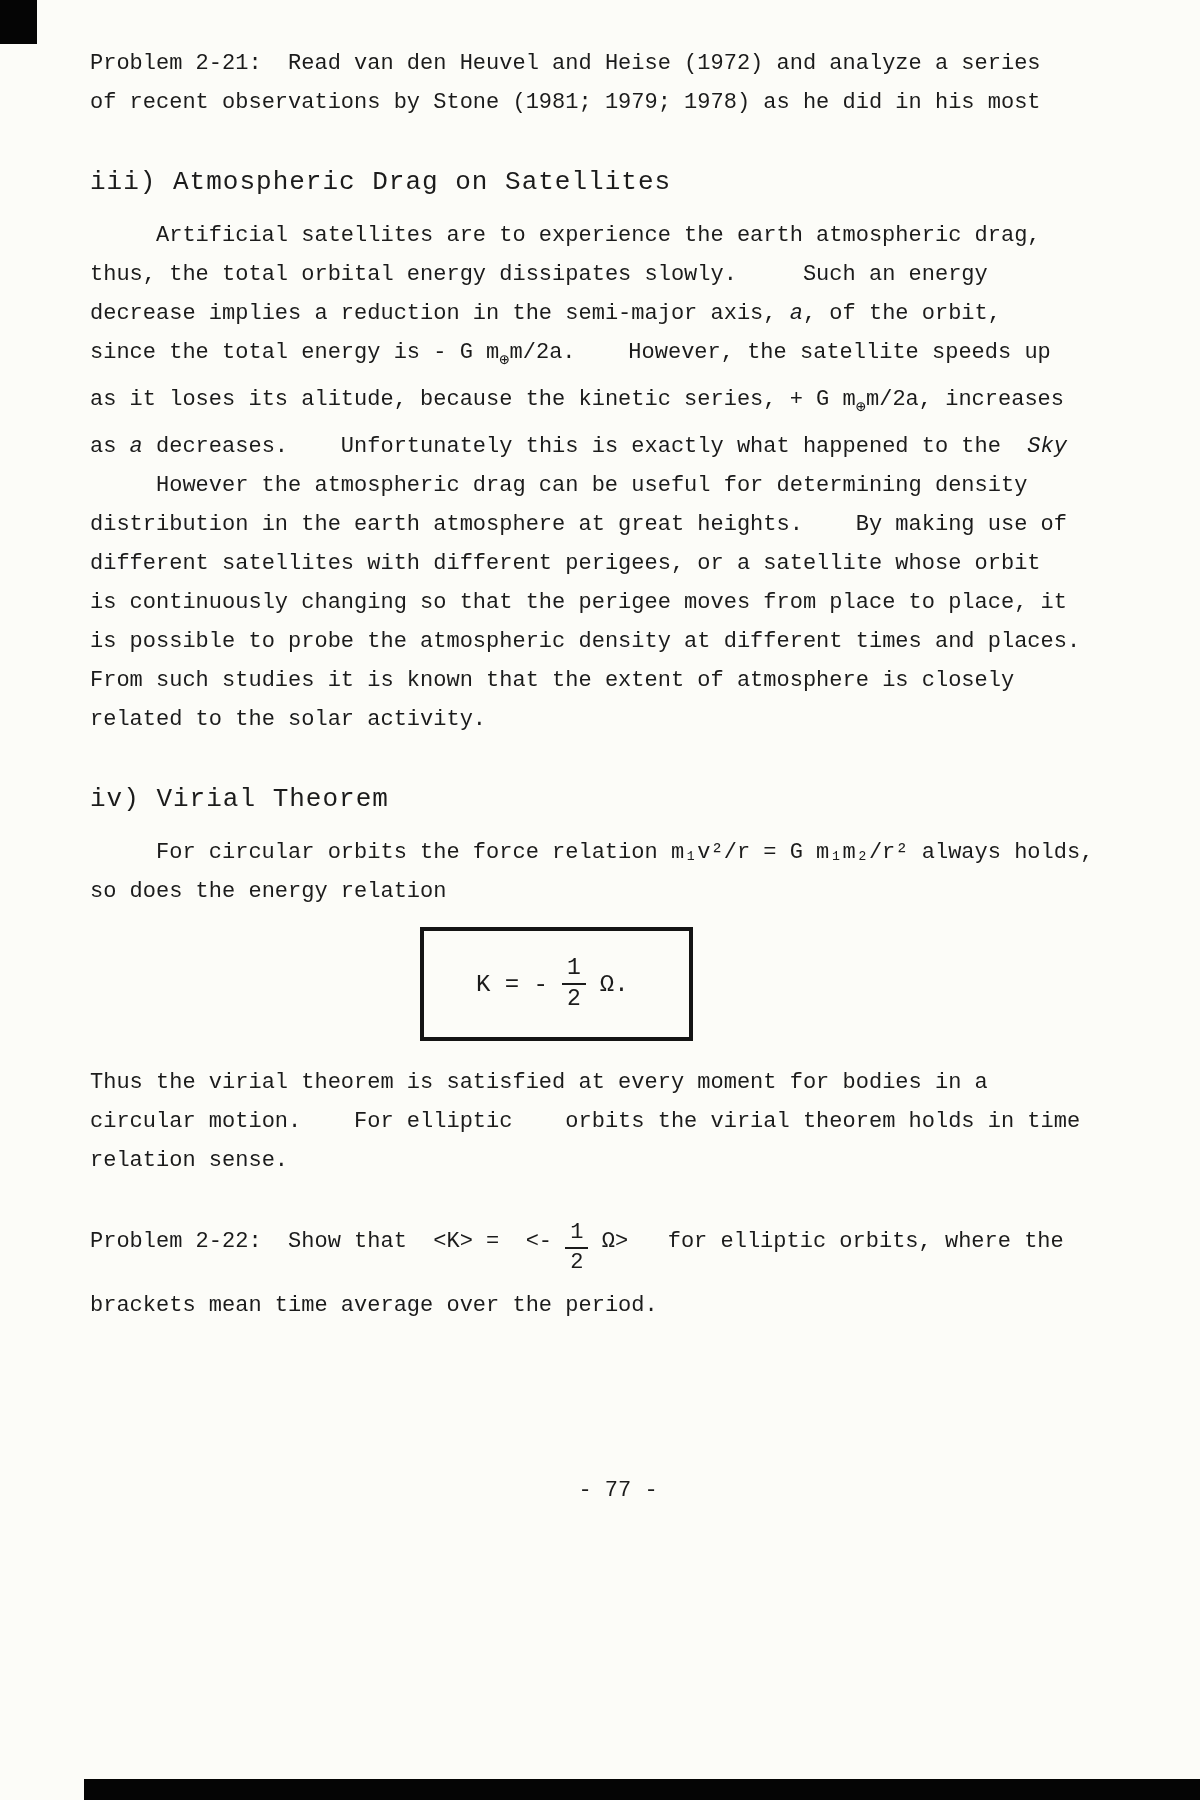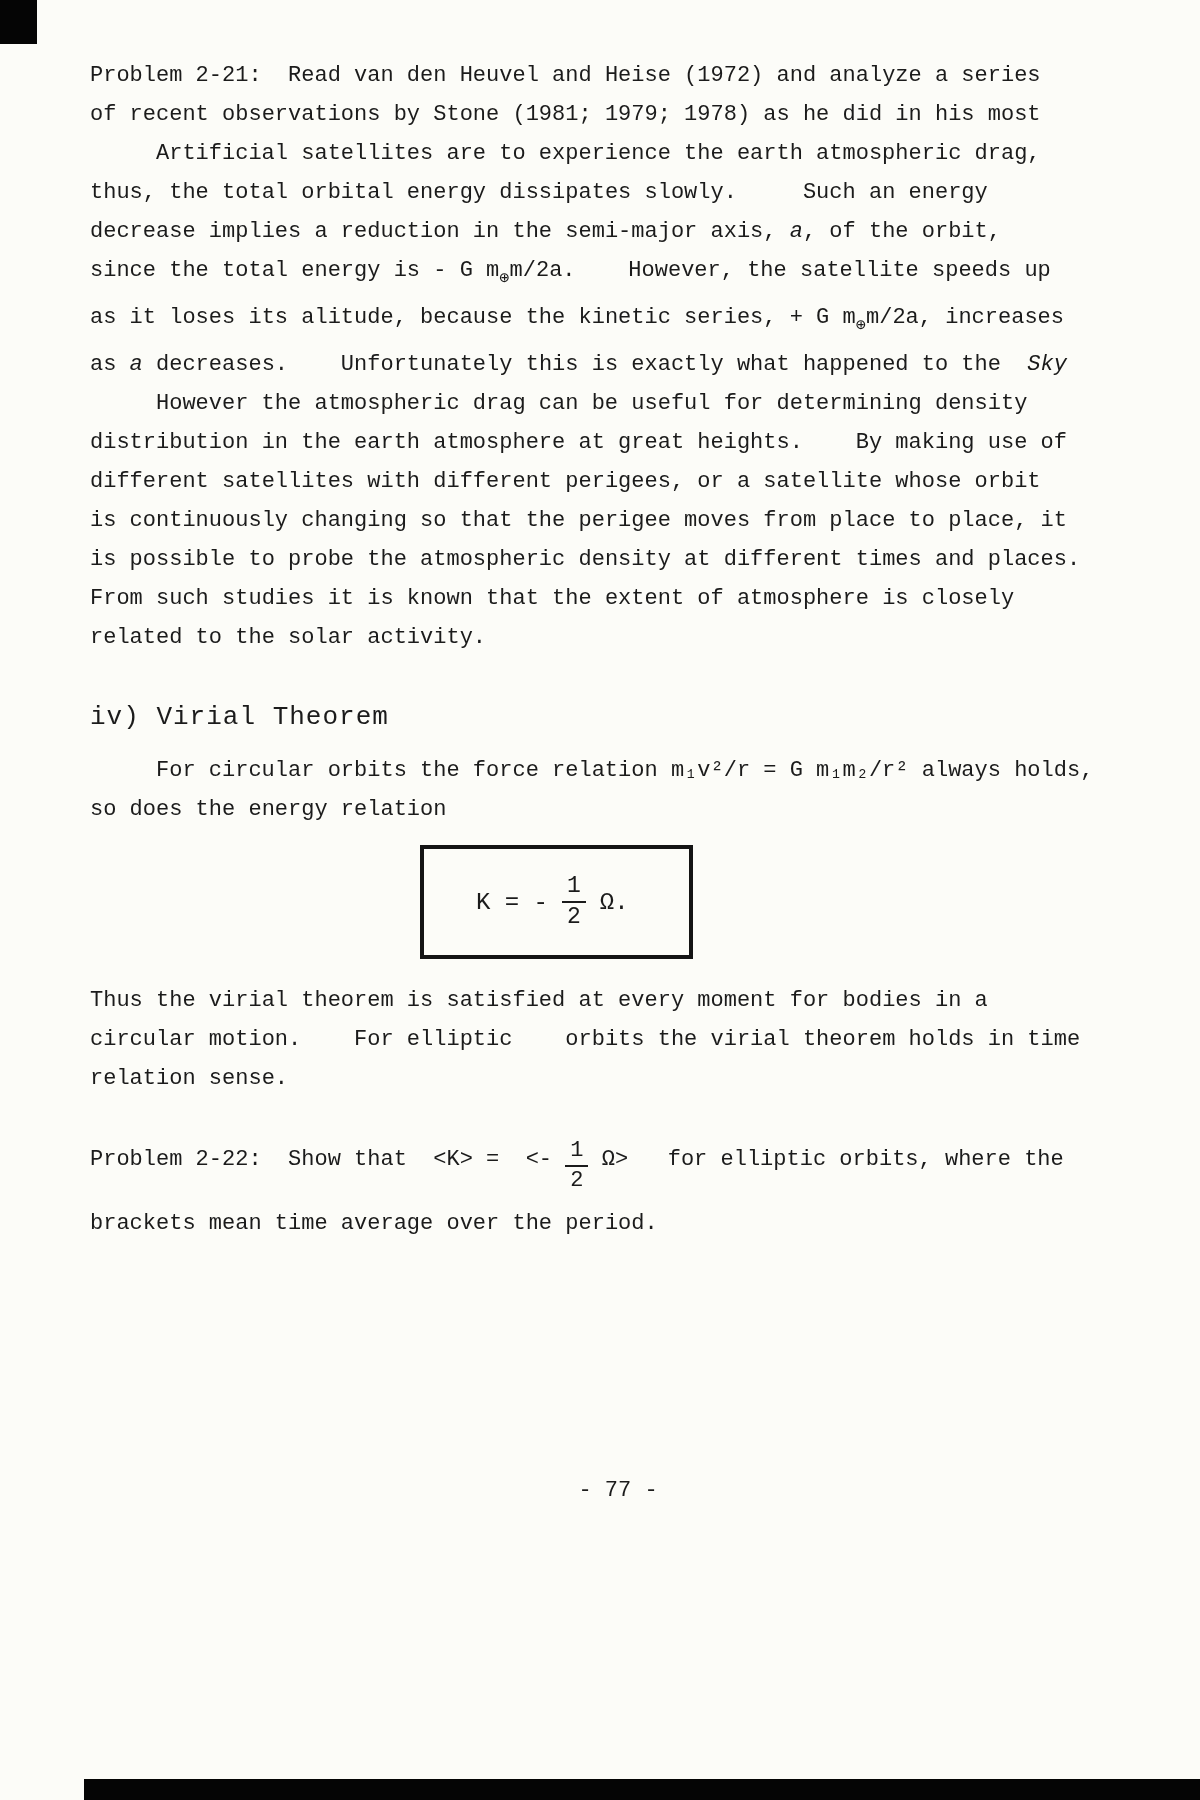--- a/index.html
+++ b/index.html
@@ -6,21 +6,21 @@
   .page{
     position:relative;
     width:1200px;height:1800px;
     background:#fcfcf8;
     color:#1b1b1b;
     font-family:"Liberation Mono","DejaVu Sans Mono",monospace;
     font-size:22px;
     overflow:hidden;
     margin:0 auto;
   }
-  .content{padding:56px 88px 0 90px;}
+  .content{padding:44px 88px 0 90px;}
   .line{white-space:pre;line-height:39px;}
   .indent{padding-left:66px;}
   .it{font-style:italic;}
   .sb{vertical-align:-7px;font-size:17px;}
   .heading{
     font-size:26px;
     line-height:40px;
     margin:40px 0 14px 0;
     white-space:pre;
     letter-spacing:1px;
@@ -69,20 +69,21 @@
   <div class="artifact-top-left"></div>
   <div class="artifact-bottom"></div>
 
   <div class="content">
 
     <div class="block">
       <div class="line">Problem 2-21:  Read van den Heuvel and Heise (1972) and analyze a series</div>
       <div class="line">of recent observations by Stone (1981; 1979; 1978) as he did in his most</div>
     </div>
 
+    <div class="heading">iii) Atmospheric Drag on Satellites</div>
 
     <div class="block">
       <div class="line indent">Artificial satellites are to experience the earth atmospheric drag,</div>
       <div class="line">thus, the total orbital energy dissipates slowly.     Such an energy</div>
       <div class="line"><span>decrease implies a reduction in the semi-major axis, </span><span class="it">a</span><span>, of the orbit,</span></div>
       <div class="line"><span>since the total energy is - G m</span><span class="sb">⊕</span><span>m/2a.    However, the satellite speeds up</span></div>
       <div class="line"><span>as it loses its alitude, because the kinetic series, + G m</span><span class="sb">⊕</span><span>m/2a, increases</span></div>
       <div class="line"><span>as </span><span class="it">a</span><span> decreases.    Unfortunately this is exactly what happened to the  </span><span class="it">Sky</span></div>
     </div>
 

